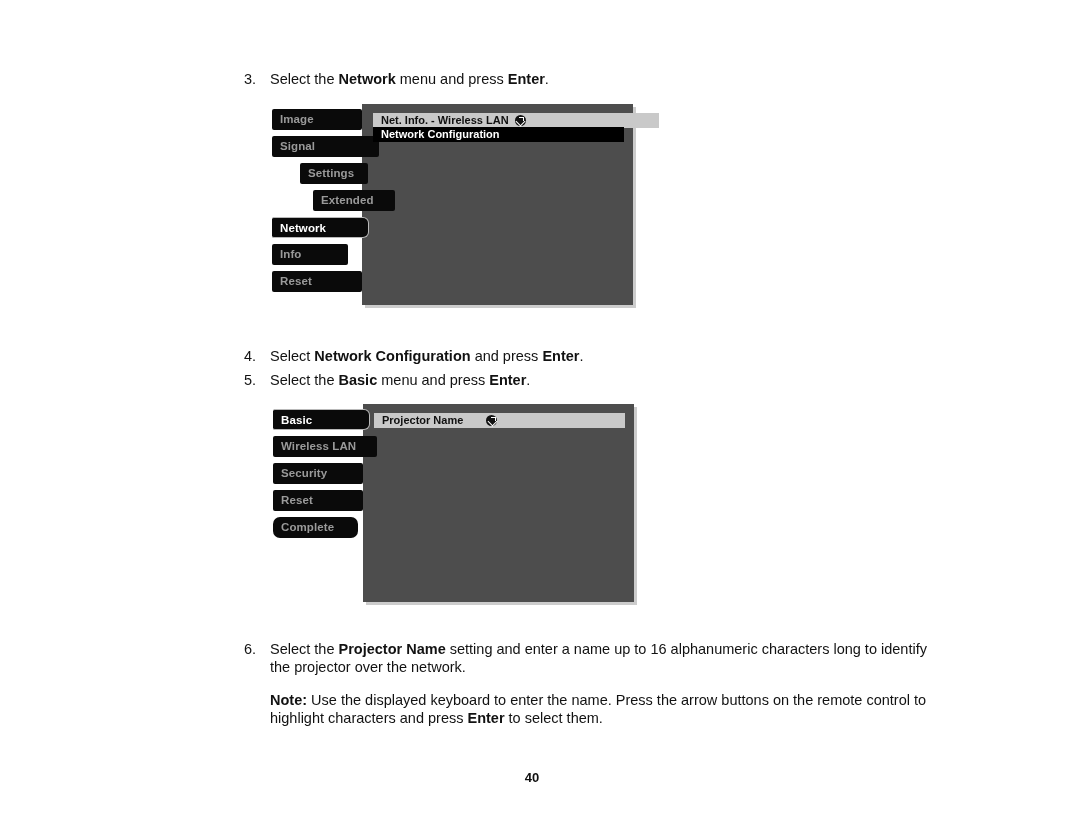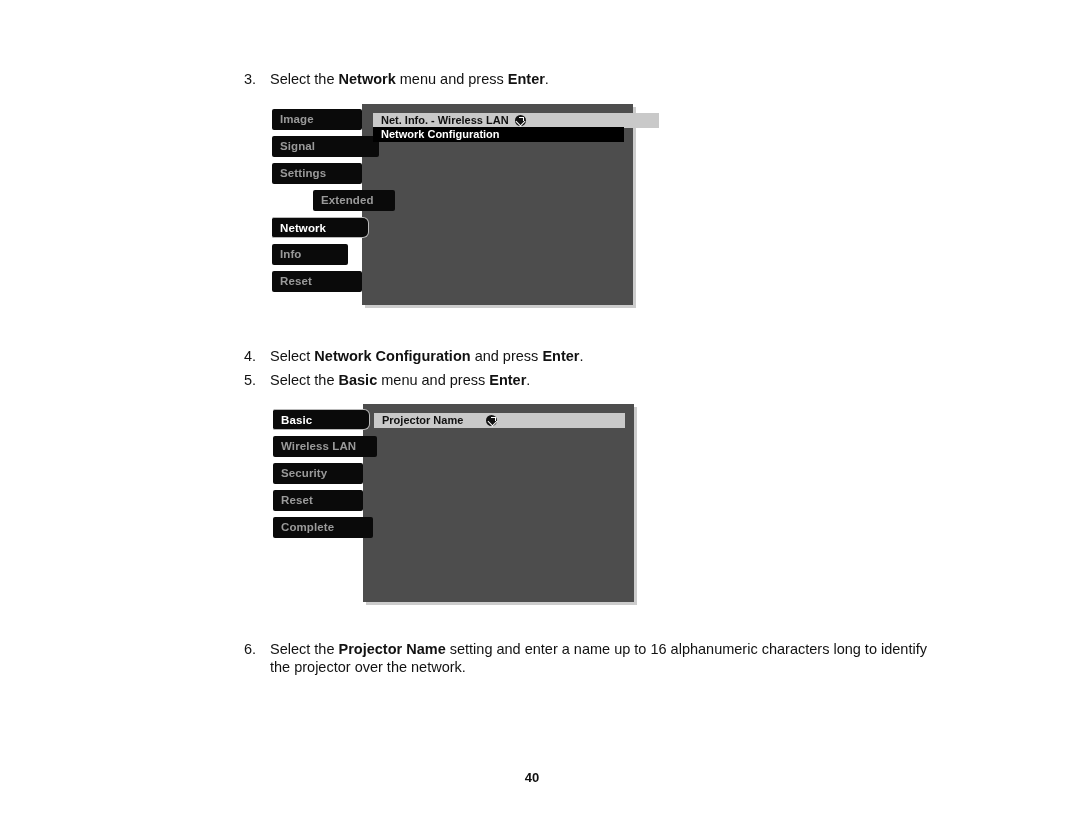--- a/index.html
+++ b/index.html
@@ -166,21 +166,21 @@
   <div class="osd" style="left:272px; top:104px; width:365px; height:205px;">
     <div class="osd-panel" style="left:90px; top:0px; width:271px; height:201px;"></div>
 
     <div class="osd-sidebar" style="left:0px; top:5px; width:96px;">
       <div class="osd-item" style="width:90px;">
         <span>Image</span>
       </div>
       <div class="osd-item" style="width:107px;">
         <span>Signal</span>
       </div>
-      <div class="osd-item" style="width:90px;">
+      <div class="osd-item" style="width:68px;margin-left:28px;">
         <span>Settings</span>
       </div>
       <div class="osd-item" style="width:82px;margin-left:41px;">
         <span>Extended</span>
       </div>
       <div class="osd-item selected" style="width:97px;">
         <span>Network</span>
       </div>
       <div class="osd-item" style="width:76px;">
         <span>Info</span>
@@ -218,32 +218,35 @@
       </div>
       <div class="osd-item" style="width:104px;">
         <span>Wireless LAN</span>
       </div>
       <div class="osd-item" style="width:90px;">
         <span>Security</span>
       </div>
       <div class="osd-item" style="width:90px;">
         <span>Reset</span>
       </div>
-      <div class="osd-item" style="width:100px;">
+      <div class="osd-item" style="width:85px;border-radius:7px;">
         <span>Complete</span>
       </div>
     </div>
 
     <div class="osd-row highlight" style="left:101px; top:9px; width:251px;">
       <span class="row-label" style="min-width:98px;">Projector Name</span>
       <span class="enter-icon"></span>
     </div>
   </div>
 
   <div class="step" style="left:244px; top:640px; width:690px;">
     <span class="step-num">6.</span>
     <span class="step-text"><span>Select the </span><span class="b">Projector Name</span><span> setting and enter a name up to 16 alphanumeric characters long to identify the projector over the network.</span></span>
   </div>
 
+  <div class="note-block" style="left:270px; top:692px; width:665px;">
+    <span><span class="b">Note:</span><span> Use the displayed keyboard to enter the name. Press the arrow buttons on the remote control to highlight characters and press </span><span class="b">Enter</span><span> to select them.</span></span>
+  </div>
 
   <div class="page-number">40</div>
 
 </div>
 
 </body></html>

